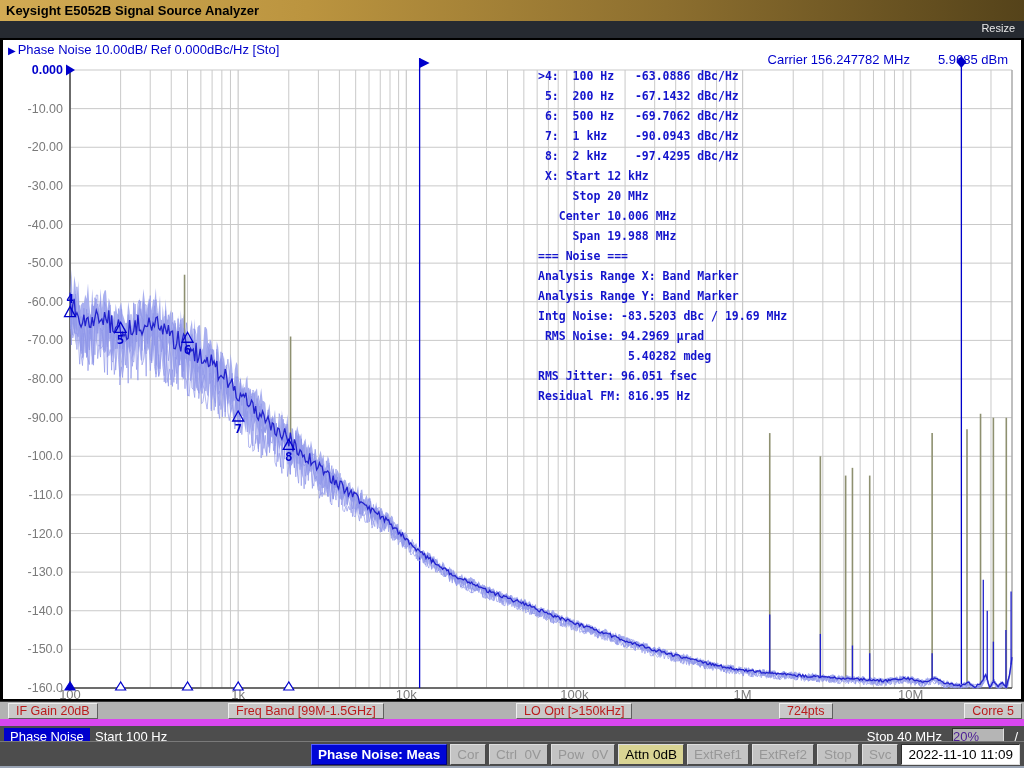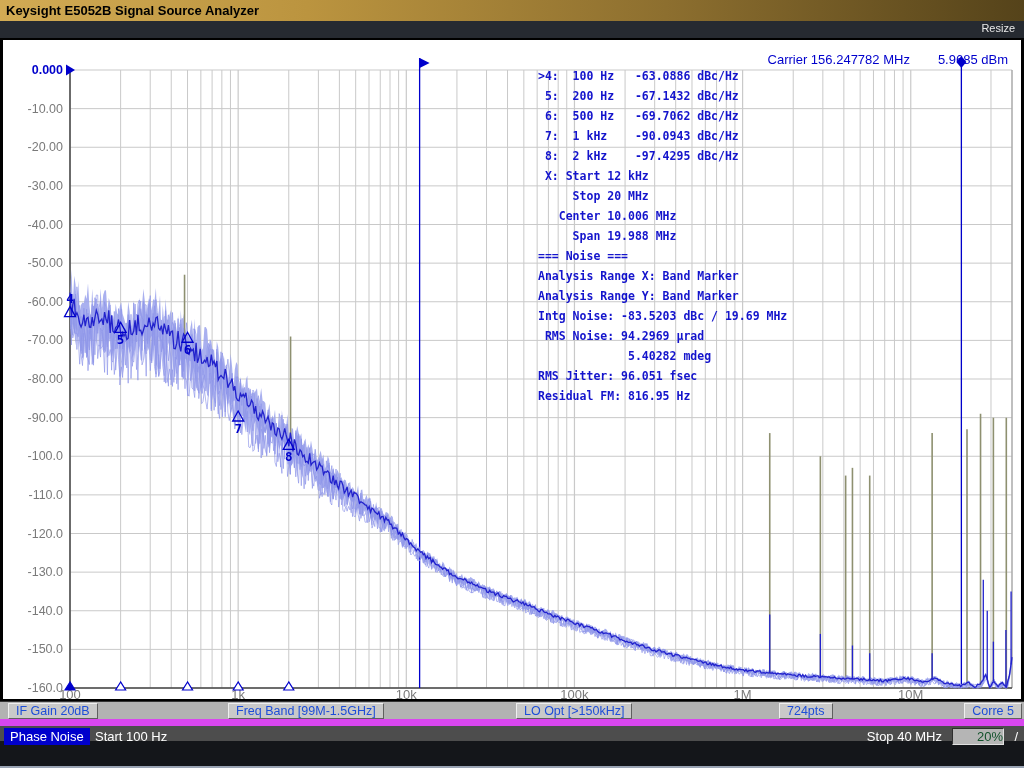--- a/index.html
+++ b/index.html
@@ -19,28 +19,28 @@
   .trace-header{position:absolute;top:42px;left:8px;color:#0000cc;font-size:13px;z-index:3;}
   .trace-header .tri{font-size:10px;margin-right:2px;color:#0000cc;}
   .carrier{position:absolute;top:52px;right:16px;color:#0000cc;font-size:13px;z-index:3;display:flex;gap:28px;}
   #chart-svg{position:absolute;top:38px;left:0;z-index:2;}
   .readout{position:absolute;top:66px;left:538px;margin:0;z-index:3;color:#1414cc;
     font-family:"DejaVu Sans Mono",monospace;font-size:11.5px;line-height:20px;font-weight:bold;letter-spacing:0;}
   
   .toolbar{position:absolute;top:701px;left:0;width:1024px;height:18px;background:#b2b2b2;
     border-top:1px solid #333;box-sizing:border-box;z-index:4;}
   .tb-btn{position:absolute;top:1px;height:14px;line-height:14px;background:#c9c9c9;
-    border:1px solid;border-color:#efefef #5f5f5f #5f5f5f #efefef;padding:0 7px;font-size:12.5px;color:#1d4ed8;white-space:pre;}
+    border:1px solid;border-color:#efefef #5f5f5f #5f5f5f #efefef;padding:0 7px;font-size:12.5px;color:#b91c1c;white-space:pre;}
   
   .sweep-bar{position:absolute;top:719px;left:0;width:1024px;height:22px;background:#4d4d4d;
     border-top:7px solid #d946ef;box-sizing:border-box;z-index:4;color:#fff;font-size:13px;}
   .mode-chip{position:absolute;left:4px;top:2px;background:#0000cc;color:#fff;padding:1px 6px;}
   .start-label{position:absolute;left:95px;top:3px;}
   .stop-label{position:absolute;right:82px;top:3px;}
-  .progress{position:absolute;right:20px;top:2px;width:50px;text-align:right;background:#b5b5b5;color:#14532d;
+  .progress{position:absolute;right:20px;top:2px;width:50px;text-align:left;background:#b5b5b5;color:#4c1d95;
     border:1px solid;border-color:#2e2e2e #e0e0e0 #e0e0e0 #2e2e2e;margin-left:38px;}
   .spinner{position:absolute;right:6px;top:3px;color:#fff;}
   
   .status-bar{position:absolute;top:741px;left:0;width:1024px;height:25px;background:#4d4d4d;
     border-top:1px solid #7a7a7a;box-sizing:border-box;z-index:4;}
   .sb-row{position:absolute;right:4px;top:2px;display:flex;gap:3px;}
   .chip{font-size:13.5px;padding:2px 6px;white-space:pre;border:1px solid;border-color:#dedede #4a4a4a #4a4a4a #dedede;
     background:#c4c4c4;color:#979797;}
   .chip.on-blue{background:#0006d6;color:#fff;border-color:#5560ff #000080 #000080 #5560ff;font-weight:bold;}
   .chip.on-khaki{background:#d9d494;color:#000;}
@@ -55,20 +55,23 @@
   <div class="title-bar">
     <span>Keysight E5052B Signal Source Analyzer</span>
   </div>
 
   <div class="resize-bar">
     <span class="resize-btn">Resize</span>
   </div>
 
   <div class="plot-window"></div>
 
+  <div class="trace-header">
+    <span class="tri">▶</span><span>Phase Noise 10.00dB/ Ref 0.000dBc/Hz [Sto]</span>
+  </div>
 
   <div class="carrier">
     <span>Carrier 156.247782 MHz</span>
     <span>5.9685 dBm</span>
   </div>
 
   <svg id="chart-svg" width="1024" height="663" viewBox="0 38 1024 663">
       <line x1="70" y1="70" x2="1012" y2="70" stroke="#c9c9c9" stroke-width="1"></line>
       <line x1="70" y1="108.625" x2="1012" y2="108.625" stroke="#c9c9c9" stroke-width="1"></line>
       <line x1="70" y1="147.25" x2="1012" y2="147.25" stroke="#c9c9c9" stroke-width="1"></line>
@@ -238,15 +241,29 @@
   </div>
 
   <div class="sweep-bar">
     <span class="mode-chip">Phase Noise</span>
     <span class="start-label">Start 100 Hz</span>
     <span class="stop-label">Stop 40 MHz</span>
     <span class="progress">20%</span>
     <span class="spinner">/</span>
   </div>
 
+  <div class="status-bar">
+    <div class="sb-row">
+      <span class="chip on-blue">Phase Noise: Meas</span>
+      <span class="chip">Cor</span>
+      <span class="chip">Ctrl  0V</span>
+      <span class="chip">Pow  0V</span>
+      <span class="chip on-khaki">Attn 0dB</span>
+      <span class="chip">ExtRef1</span>
+      <span class="chip">ExtRef2</span>
+      <span class="chip">Stop</span>
+      <span class="chip">Svc</span>
+      <span class="chip datetime">2022-11-10 11:09</span>
+    </div>
+  </div>
 
   <div class="bottom-strip"></div>
 </div>
 
 </body></html>

